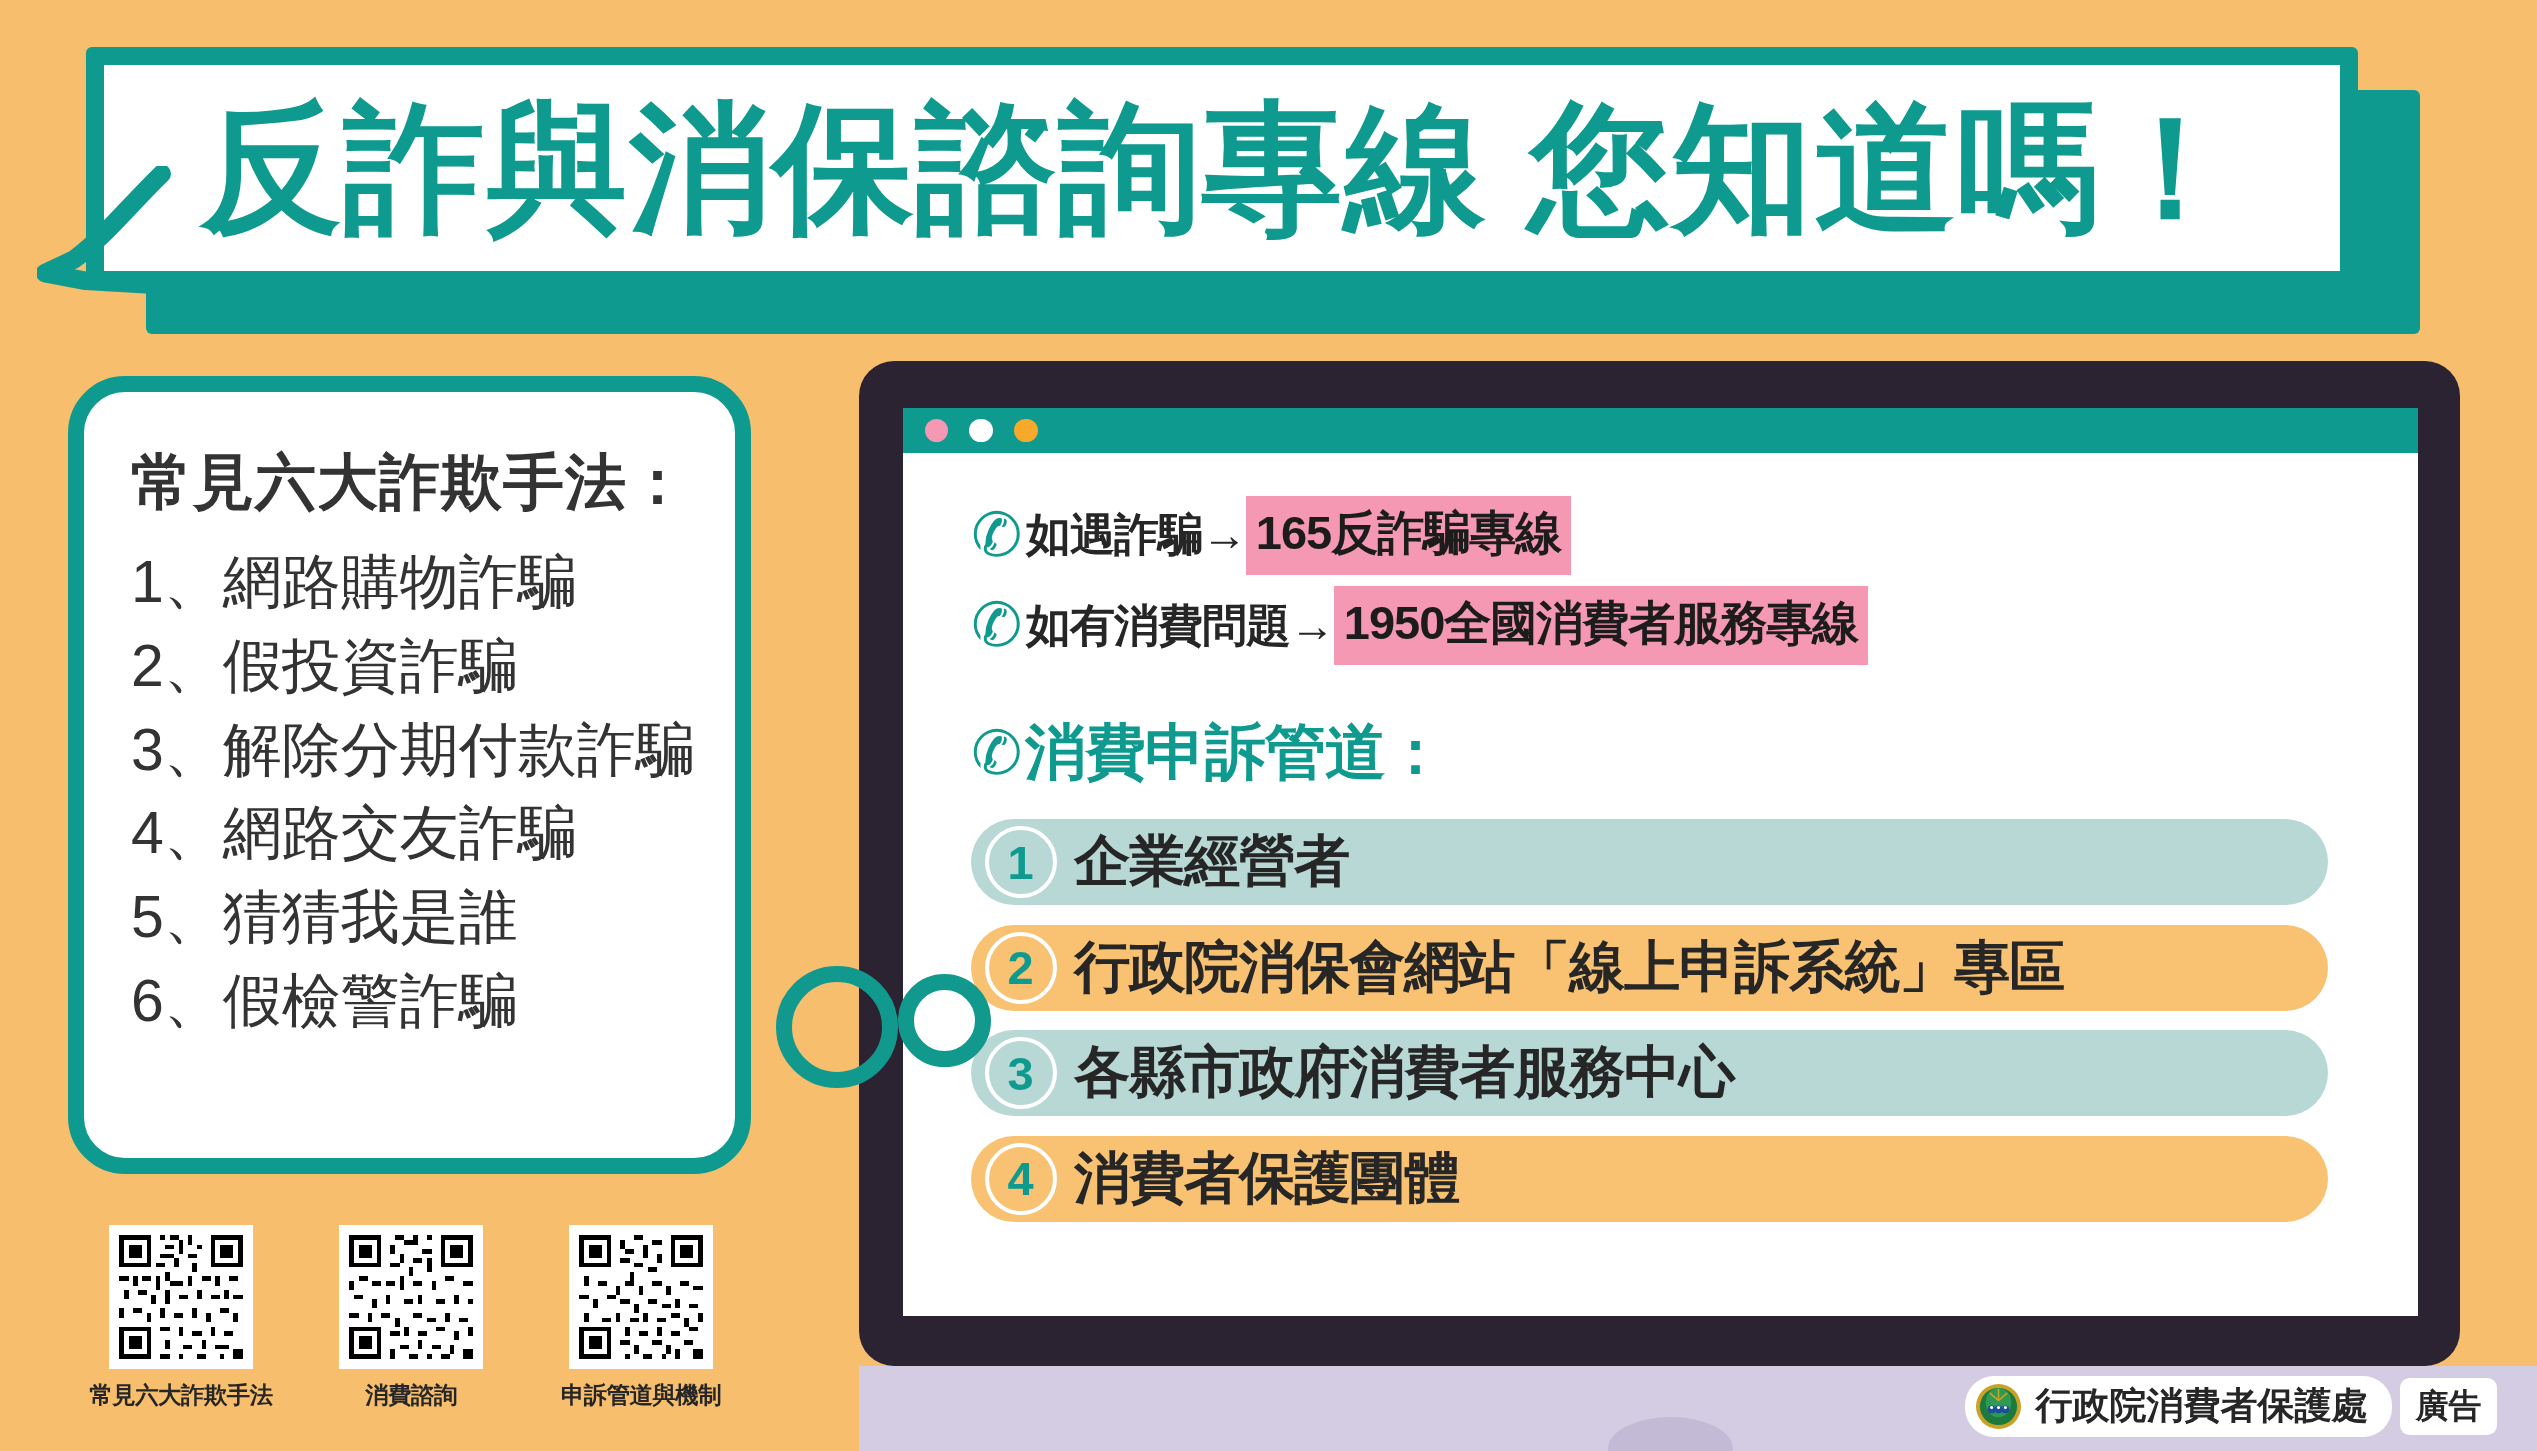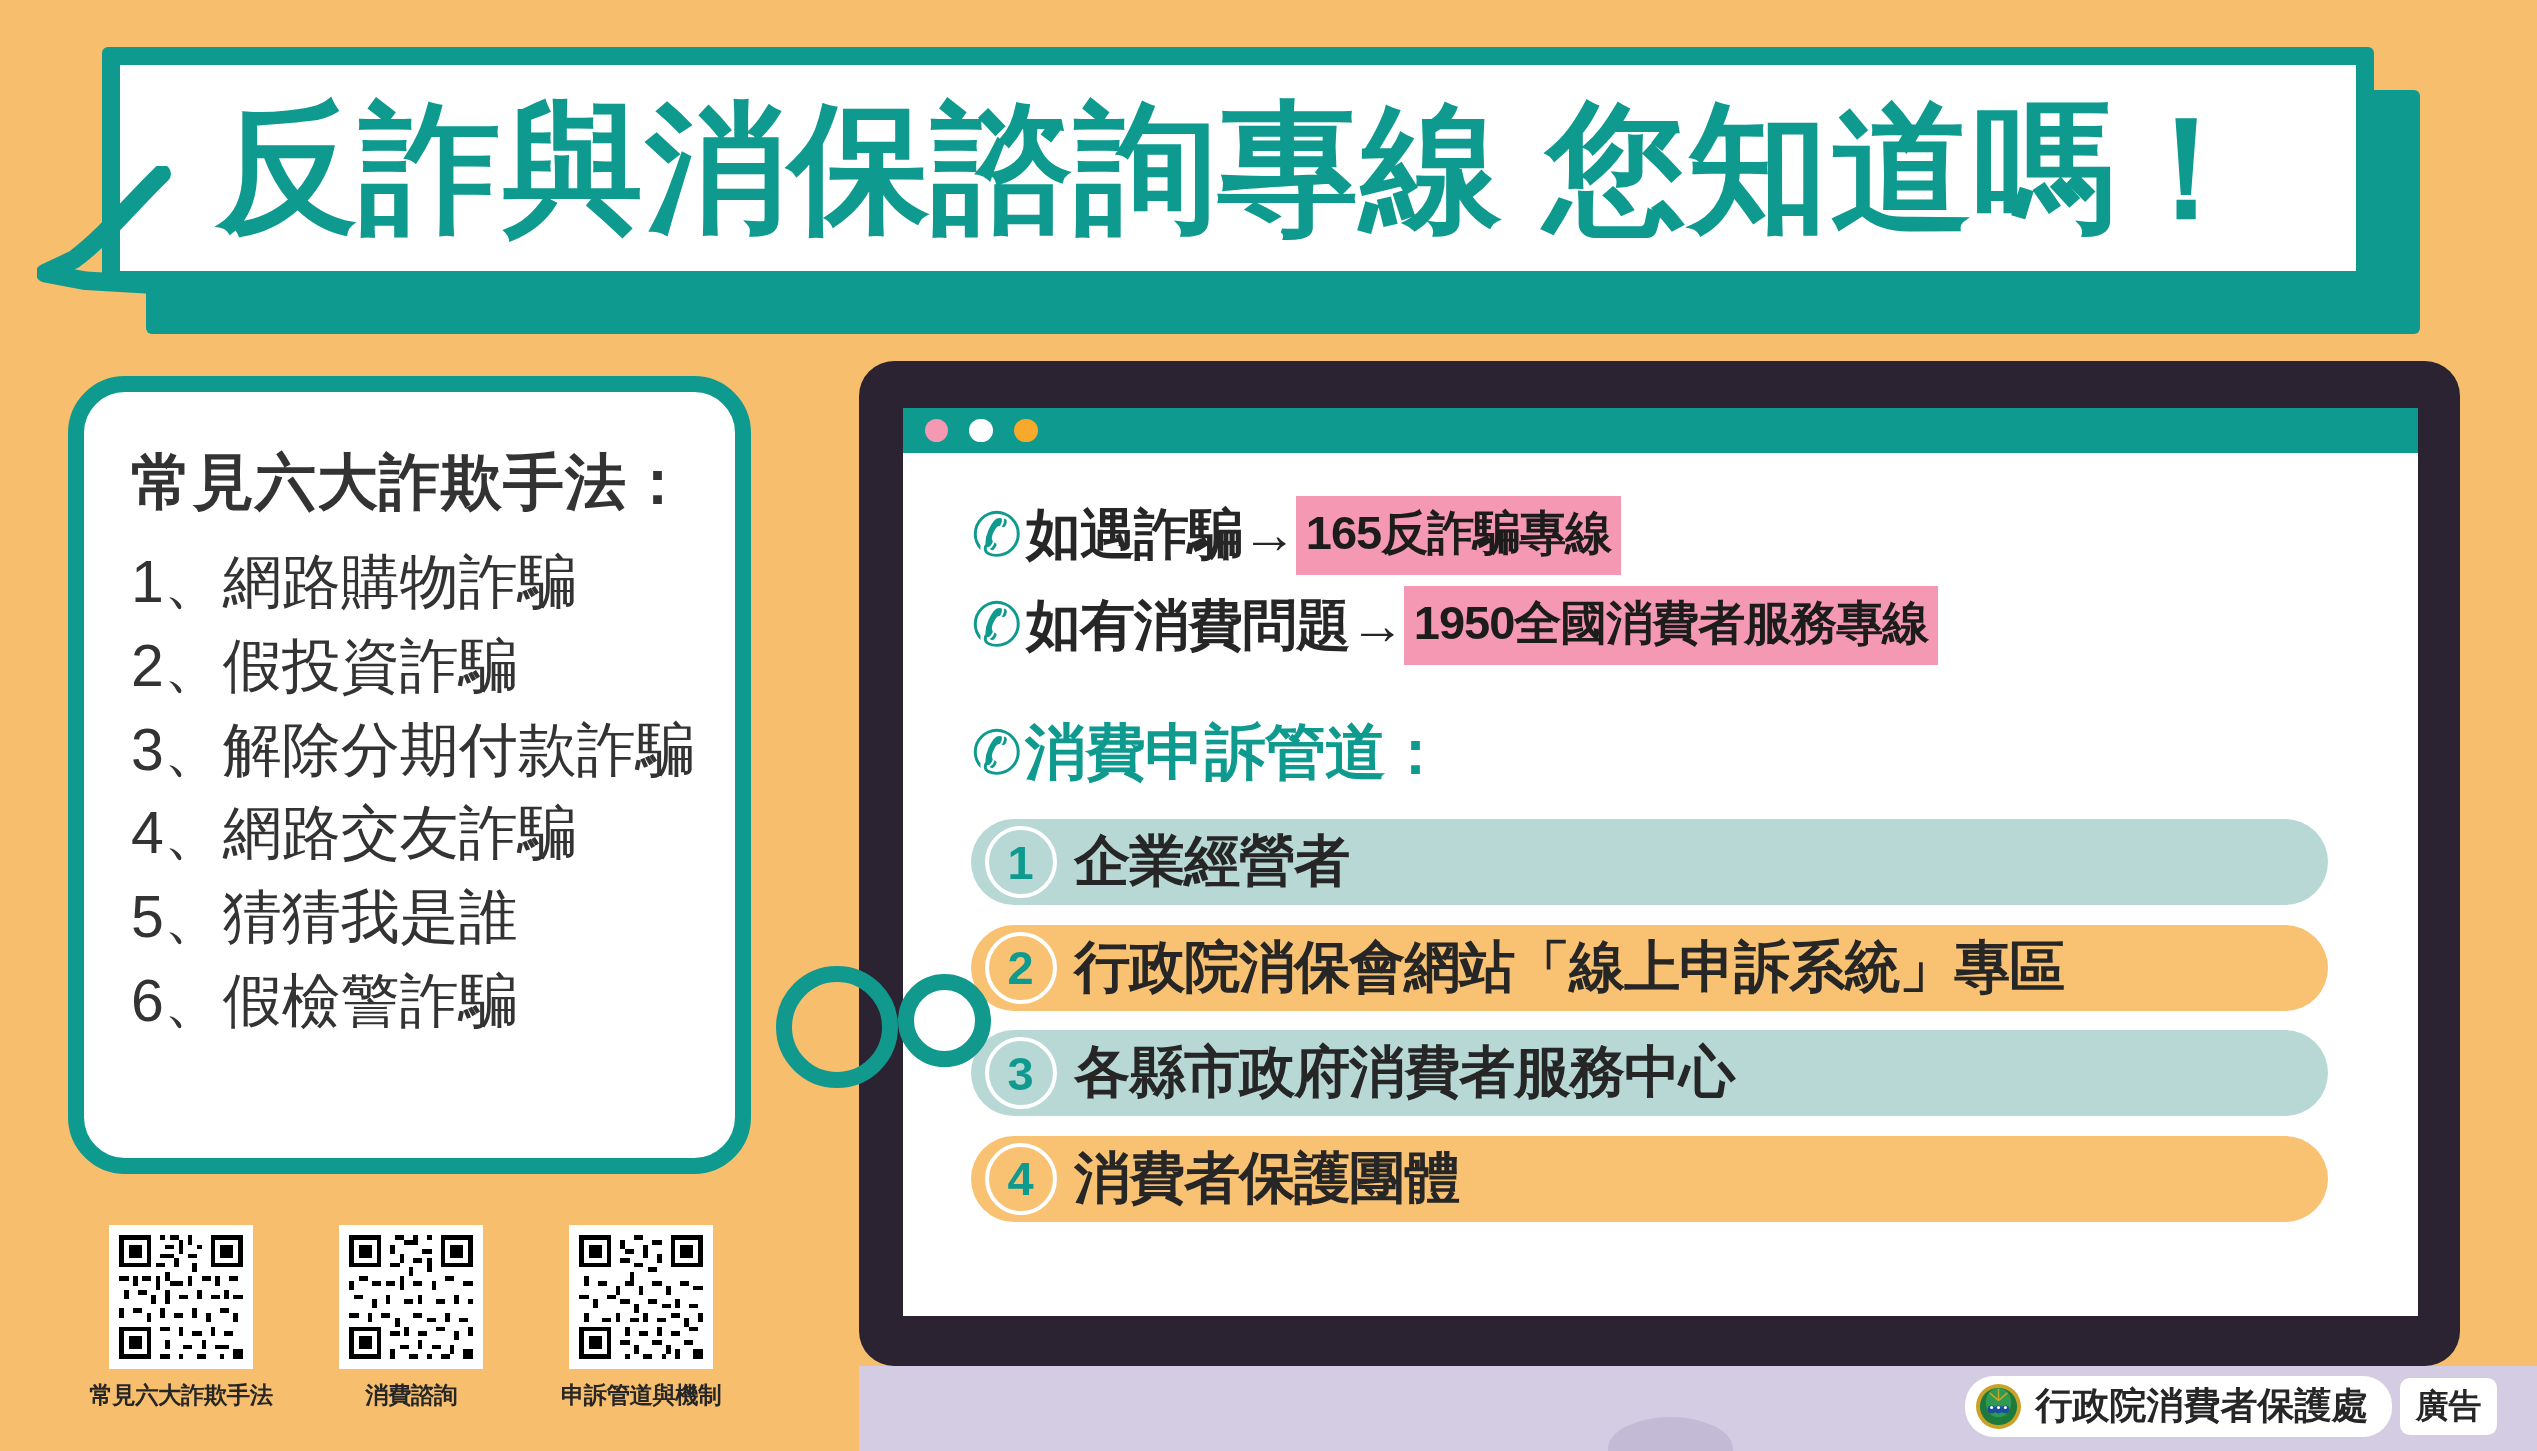--- a/index.html
+++ b/index.html
@@ -7,21 +7,21 @@
   body{
     width:2538px;height:1451px;
     background:#F7BE6E;
     font-family:"Liberation Sans","DejaVu Sans",sans-serif;
     overflow:hidden;position:relative;
   }
   .poster{position:absolute;inset:0;}
 
   
   .title-box{
-    position:absolute;left:102px;top:47px;width:2272px;height:242px;
+    position:absolute;left:86px;top:47px;width:2272px;height:242px;
     background:#FFFFFF;border:18.5px solid #0E9A8E;border-radius:5.9px;
     box-sizing:border-box;z-index:6;
   }
   .title-shadow{
     position:absolute;left:146px;top:90px;width:2274px;height:244px;
     background:#0E9A8E;border-radius:5.9px;z-index:5;
   }
   .title-text{
     position:absolute;left:0;right:0;top:50%;transform:translateY(-50%);
     text-align:center;color:#0E9A8E;
@@ -75,21 +75,21 @@
     position:absolute;left:1608px;top:1417px;width:125px;height:64px;
     background:#C3BBD6;border-radius:50%;z-index:4;
   }
 
   
   .screen-body{padding:43px 0 0 68px;}
   .hot-row{
     display:flex;align-items:center;margin-bottom:11.7px;white-space:nowrap;
   }
   .tel-ico{color:#0E9A8E;font-size:61px;line-height:1;margin-right:3.9px;}
-  .hot-label{font-size:55px;color:#262626;font-weight:600;letter-spacing:-1px;}
+  .hot-label{font-size:45px;color:#262626;font-weight:600;letter-spacing:-1px;}
   .hot-hl{
     background:#F598B4;color:#1C1C1C;font-size:47px;font-weight:bold;
     padding:5.9px 9.8px 9.8px 9.8px;letter-spacing:-1px;
   }
   .chan-head{
     display:flex;align-items:center;margin:47px 0 25px 0;
     color:#0E9A8E;font-size:61px;font-weight:bold;letter-spacing:-1px;
   }
   .chan-head .tel-ico{color:#0E9A8E;}
   .pill{

